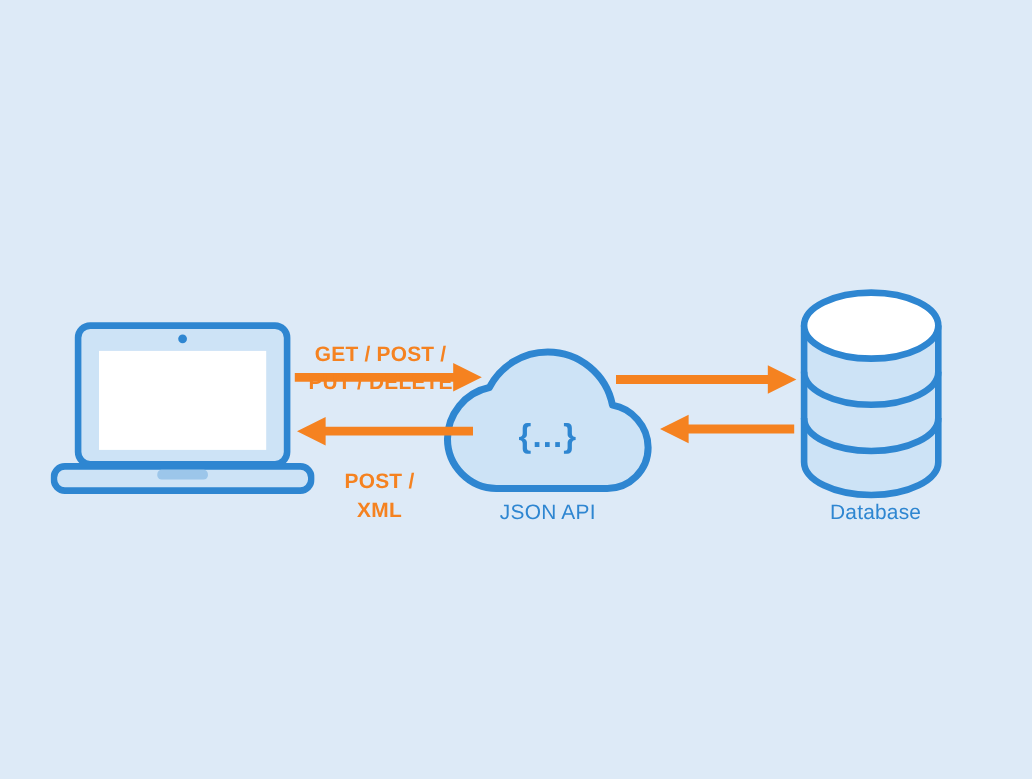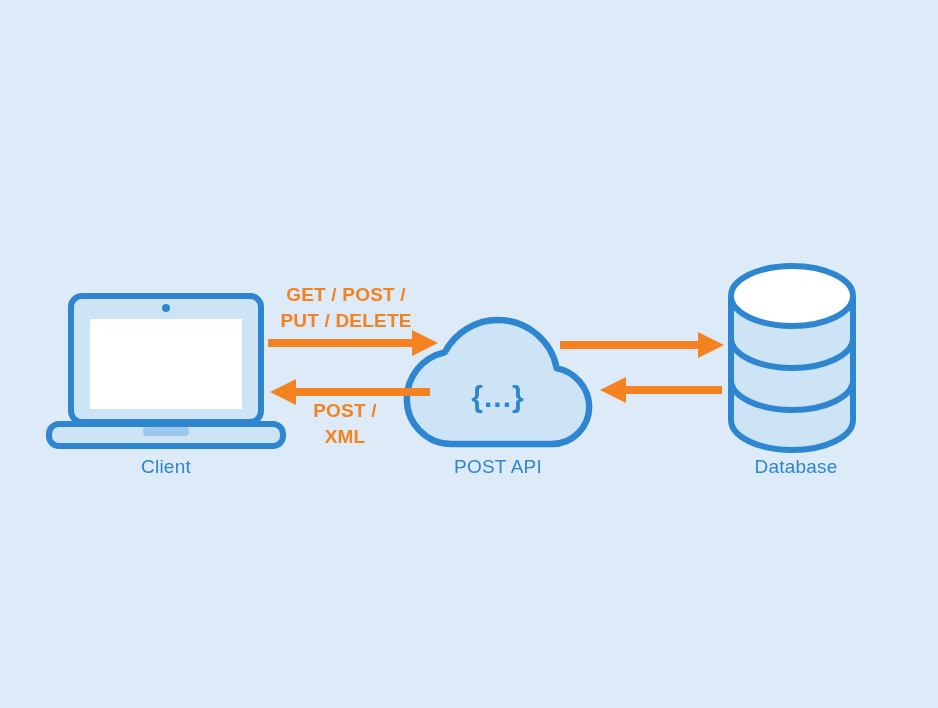--- a/index.html
+++ b/index.html
@@ -28,20 +28,21 @@
 
   
   .arrow-label {
     position: absolute;
     color: #f58220;
     font-size: 19px;
     font-weight: 700;
     text-align: center;
     line-height: 26px;
     letter-spacing: 0.2px;
+    margin-top: 28px;
   }
 
   
   .api-glyph {
     position: absolute;
     left: 402px;
     top: 380px;
     width: 192px;
     text-align: center;
     color: #2e86d1;
@@ -62,27 +63,26 @@
     <rect x="25" y="5" width="190" height="126" rx="11" fill="#cde3f6" stroke="#2e86d1" stroke-width="6"></rect>
 
     <rect x="44" y="28" width="152" height="90" fill="#ffffff"></rect>
 
     <circle cx="120" cy="17" r="4" fill="#2e86d1"></circle>
 
     <rect x="3" y="133" width="234" height="22" rx="10" fill="#cde3f6" stroke="#2e86d1" stroke-width="6"></rect>
 
     <rect x="97" y="136" width="46" height="9" rx="4" fill="#9cc6ea"></rect>
   </svg>
-  <div class="node-label" style="left:46px; top:456px; width:240px;">Client</div>
 
   <svg class="abs" style="left:402px; top:312px;" width="192" height="144" viewBox="0 3 24 18">
     <path d="M19.35 10.04A7.49 7.49 0 0 0 12 4C9.11 4 6.6 5.64 5.35 8.04A5.994 5.994 0 0 0 0.6 13.9c0 3.05 2.5 5.6 5.55 5.6h12.6c2.55 0 4.65-2.08 4.65-4.65 0-2.45-1.9-4.44-4.05-4.81z" fill="#cde3f6" stroke="#2e86d1" stroke-width="0.8" stroke-linejoin="round"></path>
   </svg>
   <div class="api-glyph">{...}</div>
-  <div class="node-label" style="left:402px; top:456px; width:192px;">POST API</div>
+  <div class="node-label" style="left:402px; top:456px; width:192px;">JSON API</div>
 
   <svg class="abs" style="left:726px; top:262px;" width="132" height="192" viewBox="0 0 132 192">
 
     <path d="M5 34 v124 a61 30 0 0 0 122 0 v-124" fill="#cde3f6" stroke="#2e86d1" stroke-width="6"></path>
 
     <path d="M5 76 a61 30 0 0 0 122 0" fill="none" stroke="#2e86d1" stroke-width="6"></path>
     <path d="M5 118 a61 30 0 0 0 122 0" fill="none" stroke="#2e86d1" stroke-width="6"></path>
 
     <ellipse cx="66" cy="34" rx="61" ry="30" fill="#ffffff" stroke="#2e86d1" stroke-width="6"></ellipse>
   </svg>

